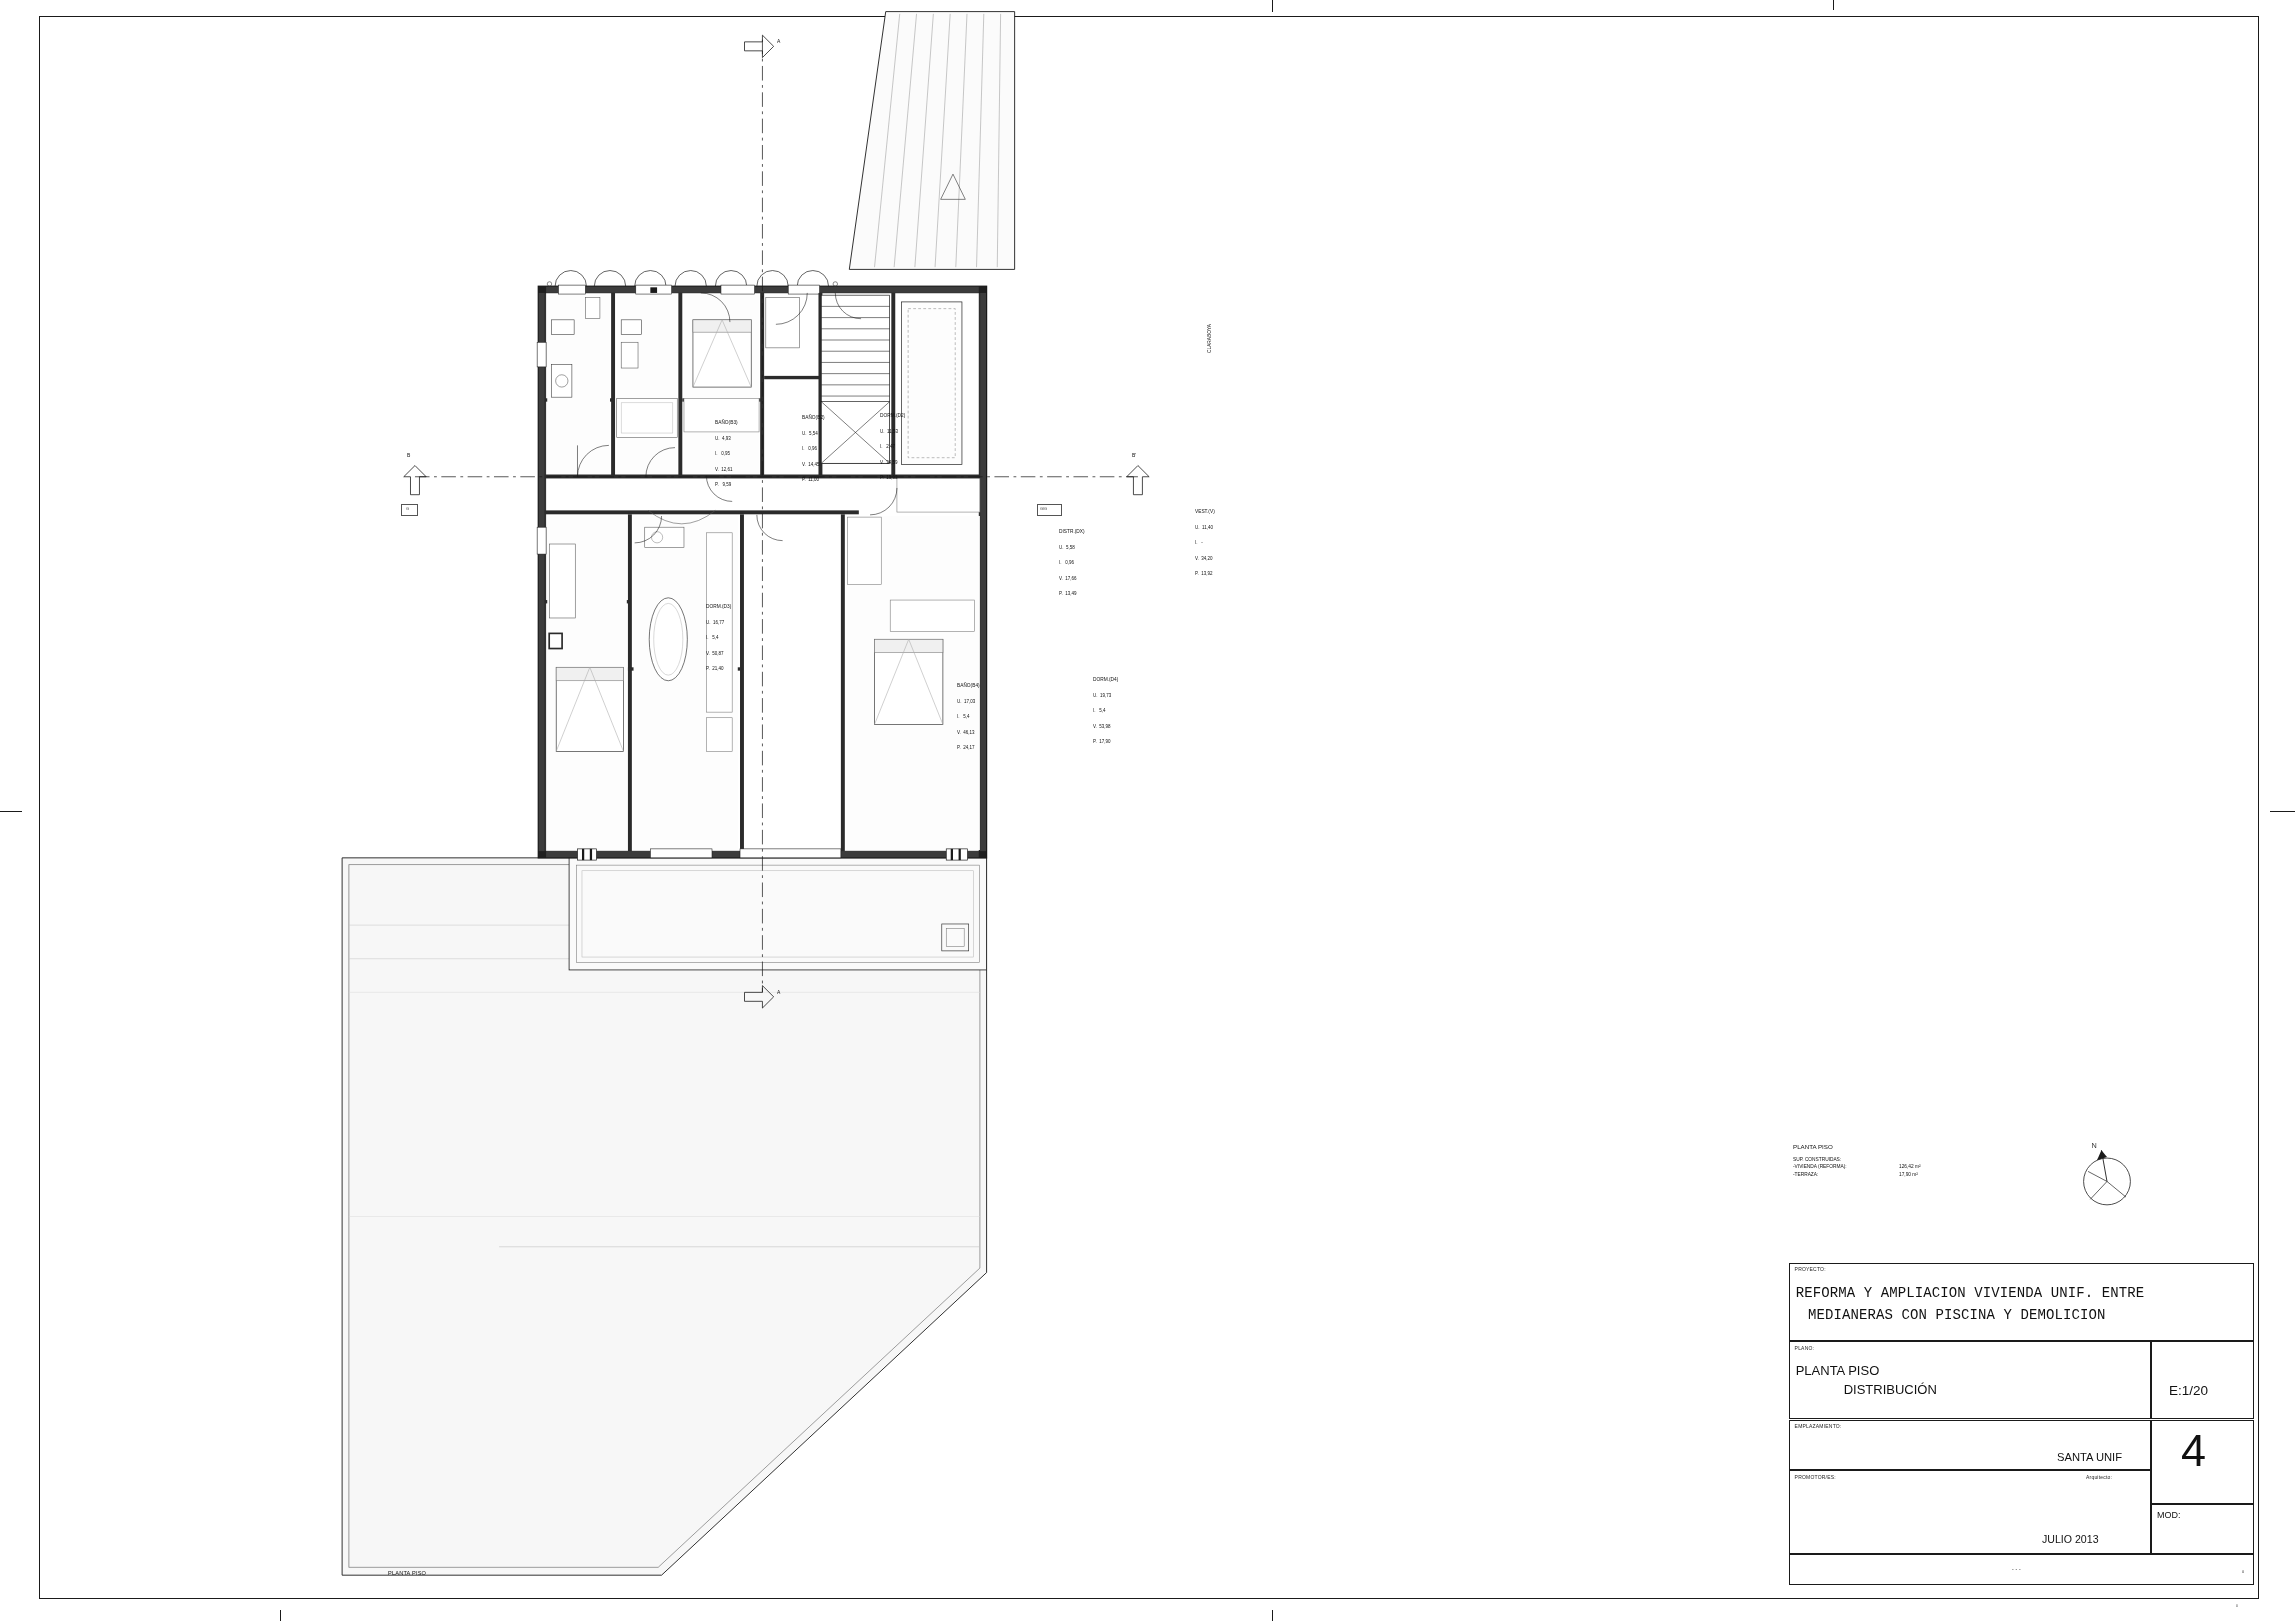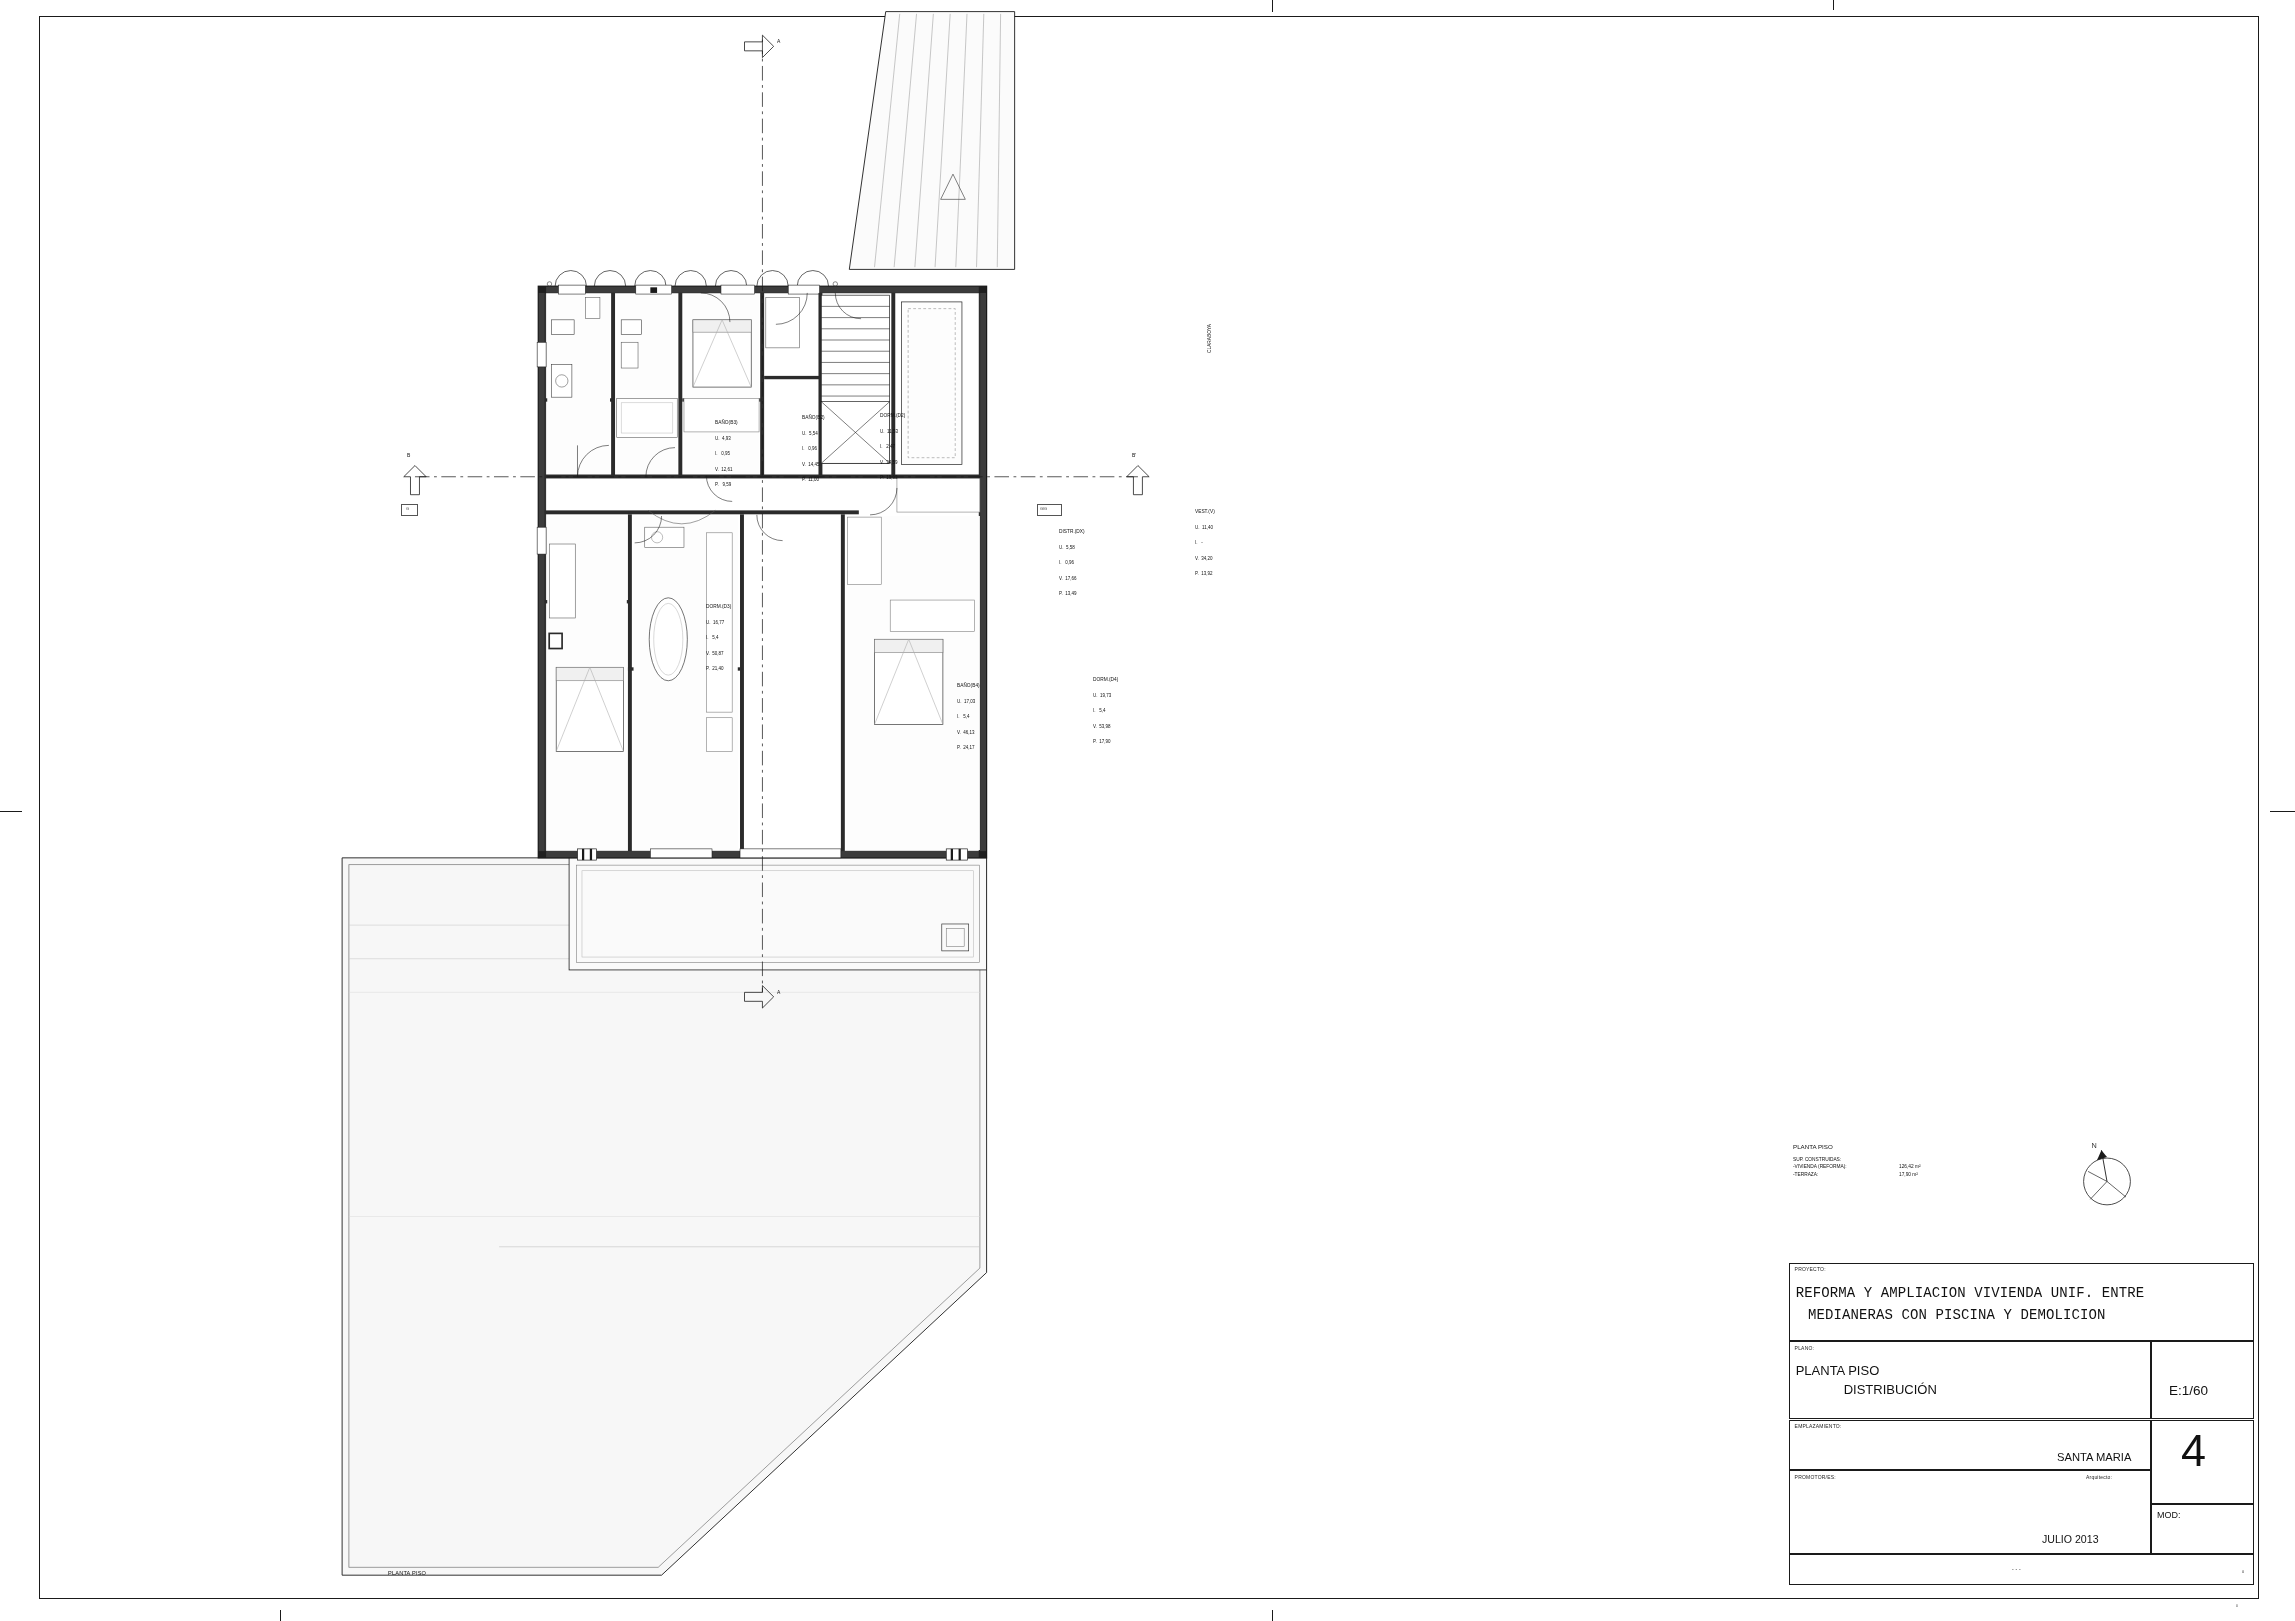--- a/index.html
+++ b/index.html
@@ -358,25 +358,25 @@
     <div class="tb-lab" style="left:5.6px;top:3.4px;">PROYECTO:</div>
     <div class="tb-main" style="left:6.7px;top:22.4px;">REFORMA Y AMPLIACION VIVIENDA UNIF. ENTRE</div>
     <div class="tb-main" style="left:19px;top:44px;">MEDIANERAS CON PISCINA Y DEMOLICION</div>
 
     <div class="tb-cell" style="left:0;top:78px;width:362px;height:78px;"></div>
     <div class="tb-lab" style="left:5.6px;top:82px;">PLANO:</div>
     <div class="tb-med" style="left:6.7px;top:100px;">PLANTA PISO</div>
     <div class="tb-med" style="left:6.7px;top:119px;padding-left:48px;">DISTRIBUCIÓN</div>
 
     <div class="tb-cell" style="left:362px;top:78px;width:103px;height:78px;"></div>
-    <div class="tb-med" style="left:380px;top:120px;font-size:13.5px;">E:1/60</div>
+    <div class="tb-med" style="left:380px;top:120px;font-size:13.5px;">E:1/20</div>
 
     <div class="tb-cell" style="left:0;top:157px;width:362px;height:50px;"></div>
     <div class="tb-lab" style="left:5.6px;top:160px;">EMPLAZAMIENTO:</div>
-    <div class="tb-small" style="left:268px;top:31px;position:absolute;top:188px;font-size:11.2px;">SANTA MARIA</div>
+    <div class="tb-small" style="left:268px;top:31px;position:absolute;top:188px;font-size:11.2px;">SANTA UNIF</div>
 
     <div class="tb-cell" style="left:0;top:207px;width:362px;height:84px;"></div>
     <div class="tb-lab" style="left:5.6px;top:211px;">PROMOTOR/ES:</div>
     <div class="tb-lab" style="left:297px;top:211px;">Arquitecto:</div>
     <div class="tb-small" style="left:253px;top:270px;font-size:10.6px;">JULIO 2013</div>
 
     <div class="tb-cell" style="left:362px;top:157px;width:103px;height:84px;"></div>
     <div class="tb-num" style="left:392px;top:165px;">4</div>
 
     <div class="tb-cell" style="left:362px;top:241px;width:103px;height:50px;"></div>

